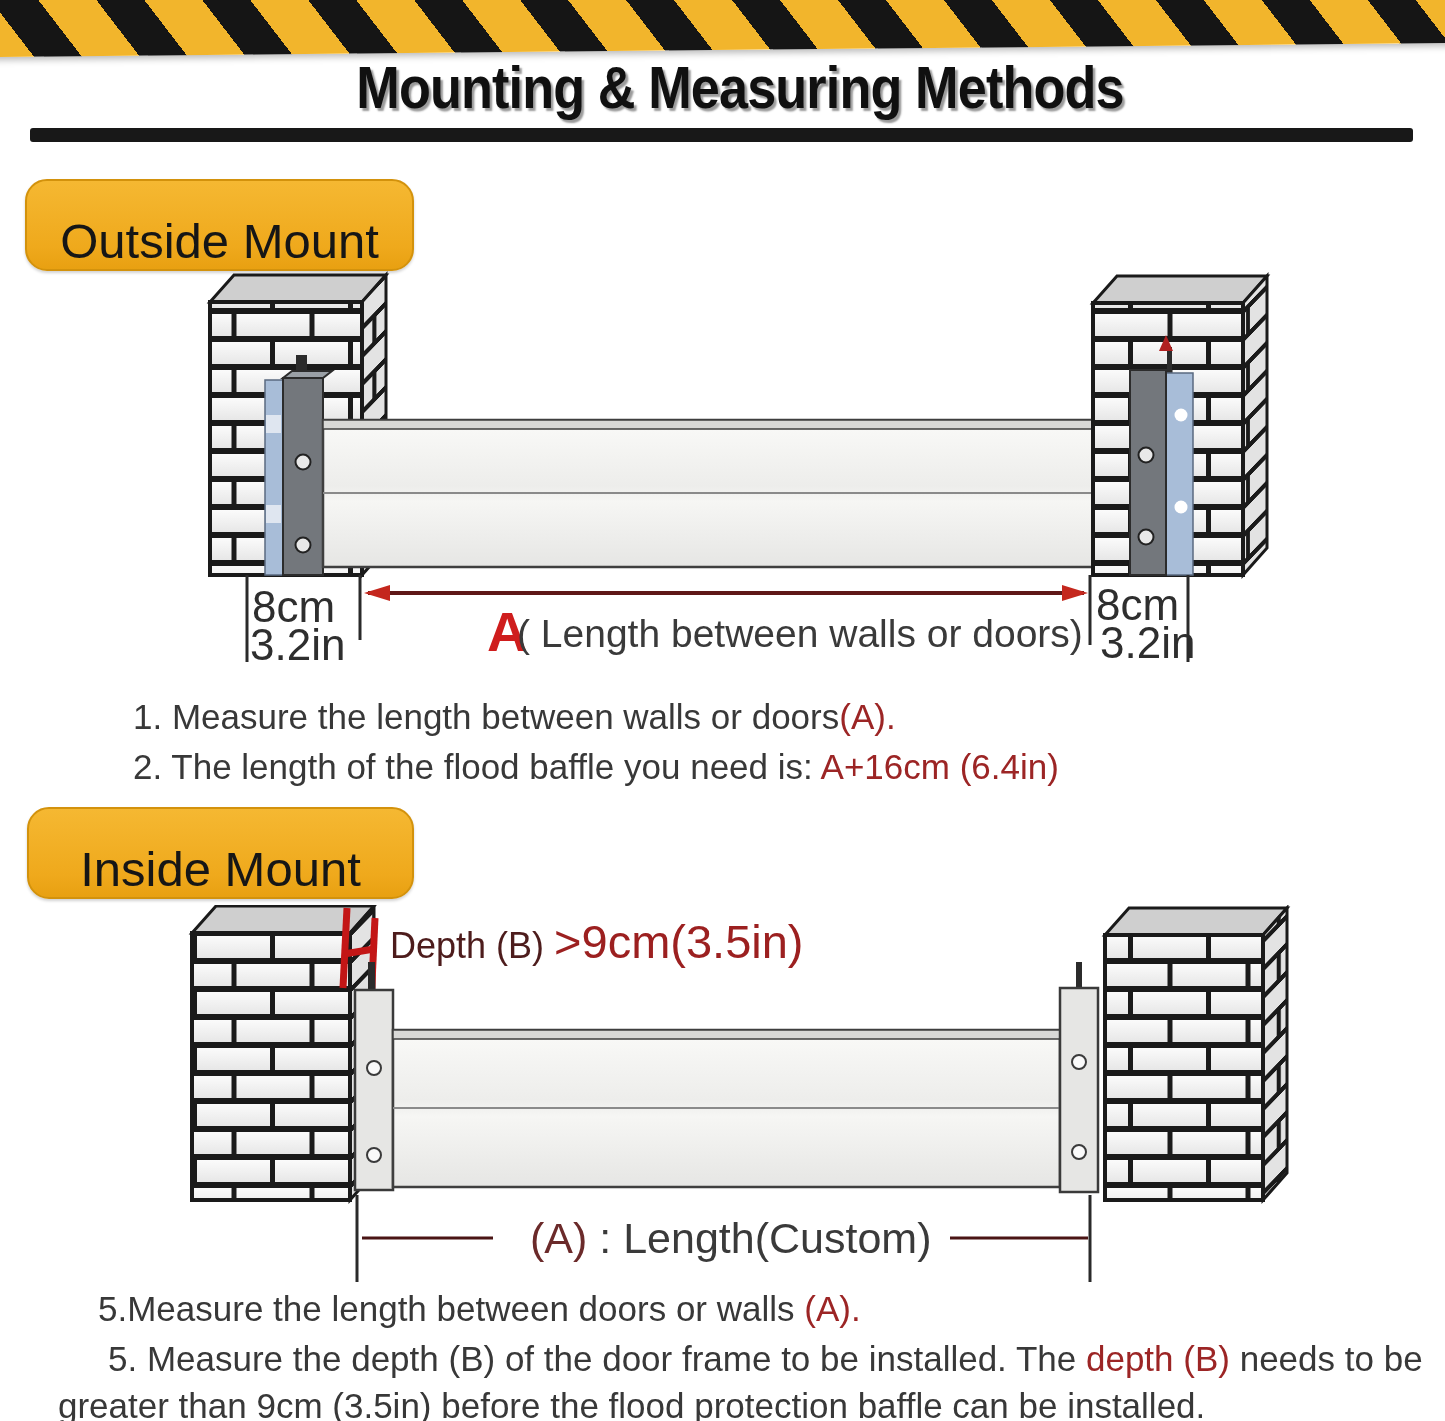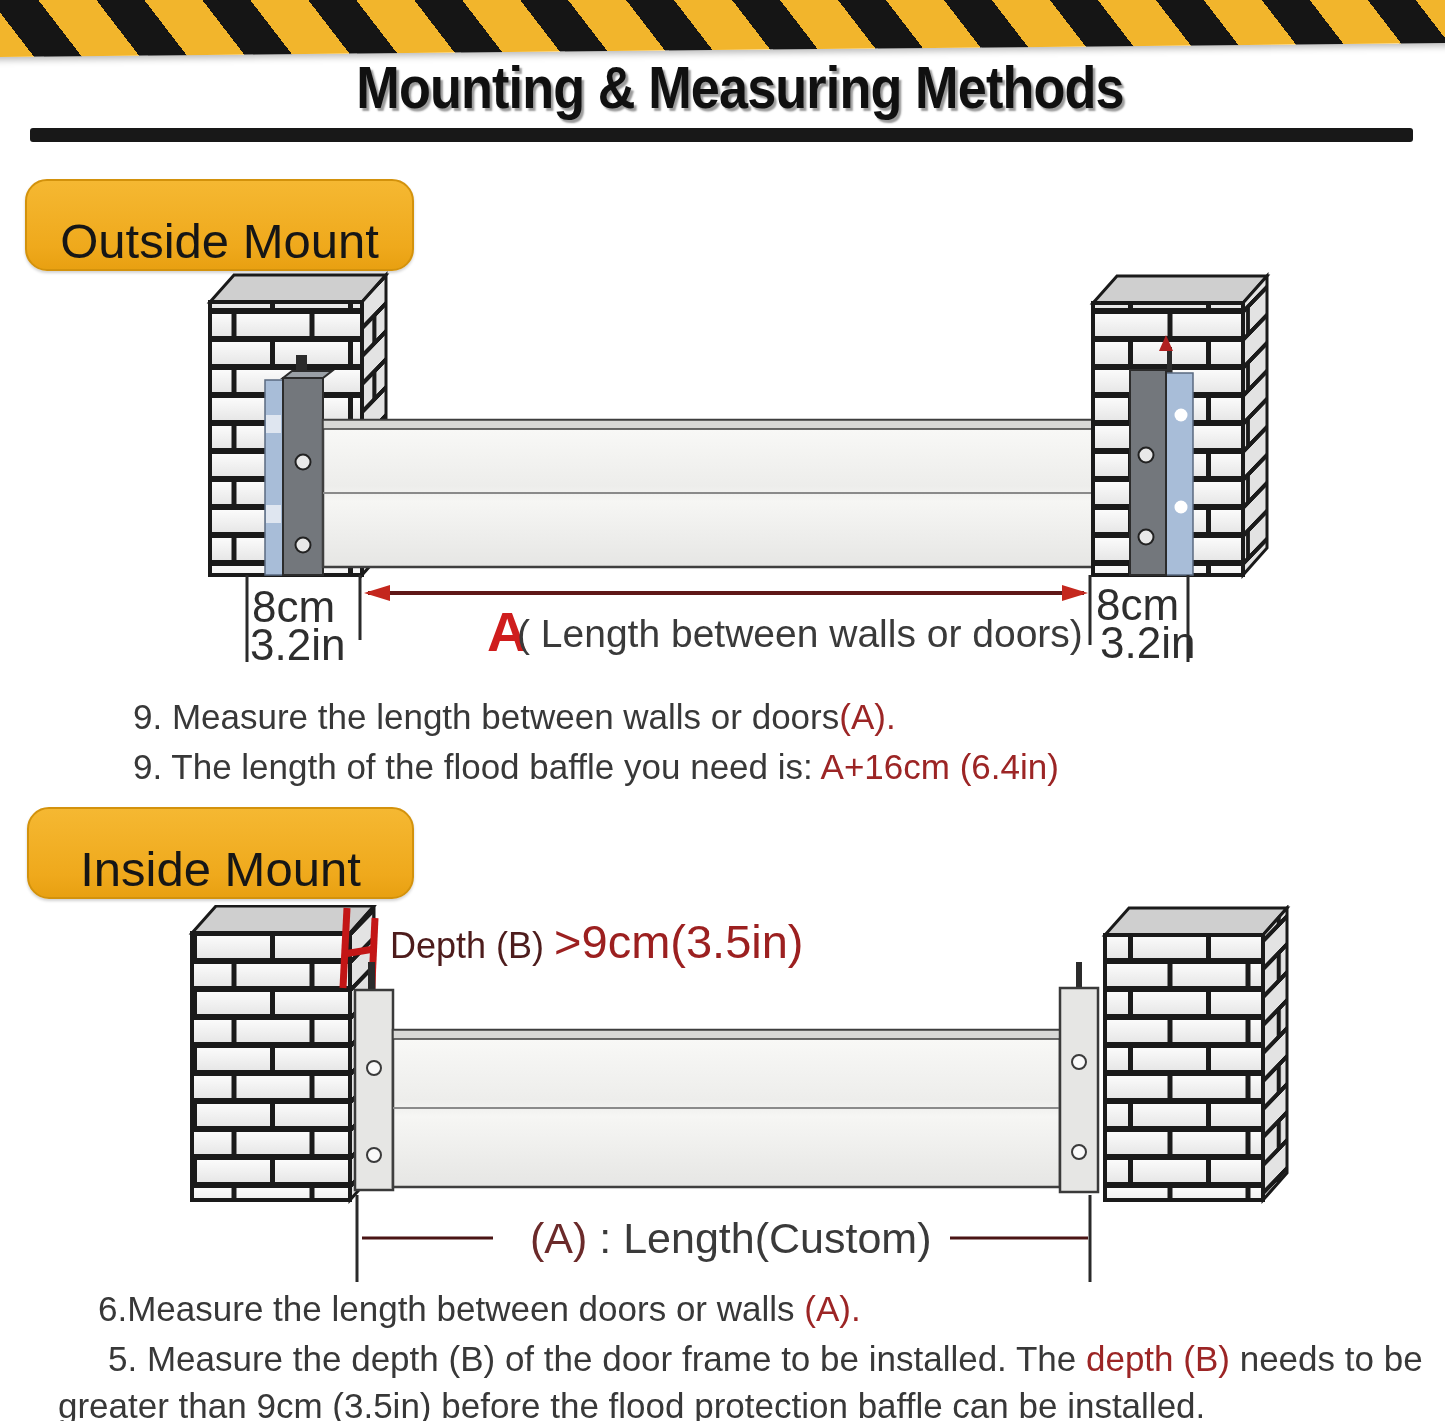--- a/index.html
+++ b/index.html
@@ -133,22 +133,22 @@
       <polygon points="1088,338 1062,330 1062,346" fill="#c4271d"></polygon>
       <text x="487" y="396" font-size="56" font-weight="bold" fill="#cf1d1d">A</text>
       <text x="517" y="392" font-size="39" fill="#3a3a3a">( Length between walls or doors)</text>
       <line x1="1090" y1="320" x2="1090" y2="390" stroke="#2a2a2a" stroke-width="3"></line>
       <text x="1096" y="365" font-size="44">8cm</text>
       <text x="1100" y="403" font-size="44">3.2in</text>
       <line x1="1188" y1="320" x2="1188" y2="407" stroke="#2a2a2a" stroke-width="3"></line>
     </g>
   </svg>
 
-  <p class="step step-o1"><span>9. Measure the length between walls or doors</span><span class="hl">(A).</span></p>
-  <p class="step step-o2"><span>9. The length of the flood baffle you need is: </span><span class="hl">A+16cm (6.4in)</span></p>
+  <p class="step step-o1"><span>1. Measure the length between walls or doors</span><span class="hl">(A).</span></p>
+  <p class="step step-o2"><span>2. The length of the flood baffle you need is: </span><span class="hl">A+16cm (6.4in)</span></p>
 
   <div class="badge badge-inside">
     <span>Inside Mount</span>
   </div>
 
   <svg class="diagram" style="top:905px" width="1445" height="382" viewBox="0 0 1445 382">
 
     <g>
       <polygon points="192,28 350,28 374,1 216,1" fill="#cfcfcf" stroke="#1a1a1a" stroke-width="3"></polygon>
       <polygon points="350,28 374,1 374,268 350,295" fill="url(#brickS)" stroke="#1a1a1a" stroke-width="3"></polygon>
@@ -197,16 +197,16 @@
       <line x1="362" y1="333" x2="493" y2="333" stroke="#4a1515" stroke-width="3"></line>
       <text x="530" y="348" font-size="43">
         <tspan fill="#6b2a2a">(A)</tspan>
         <tspan fill="#3a3a3a">: Length(Custom)</tspan>
       </text>
       <line x1="950" y1="333" x2="1088" y2="333" stroke="#4a1515" stroke-width="3"></line>
       <line x1="1090" y1="290" x2="1090" y2="377" stroke="#2a2a2a" stroke-width="3"></line>
     </g>
   </svg>
 
-  <p class="step step-i1"><span>6.Measure the length between doors or walls </span><span class="hl">(A).</span></p>
+  <p class="step step-i1"><span>5.Measure the length between doors or walls </span><span class="hl">(A).</span></p>
   <p class="step step-i2"><span>5. Measure the depth (B) of the door frame to be installed. The </span><span class="hl">depth (B)</span><span> needs to be greater than 9cm (3.5in) before the flood protection baffle can be installed.</span></p>
 
 </div>
 
 </body></html>

